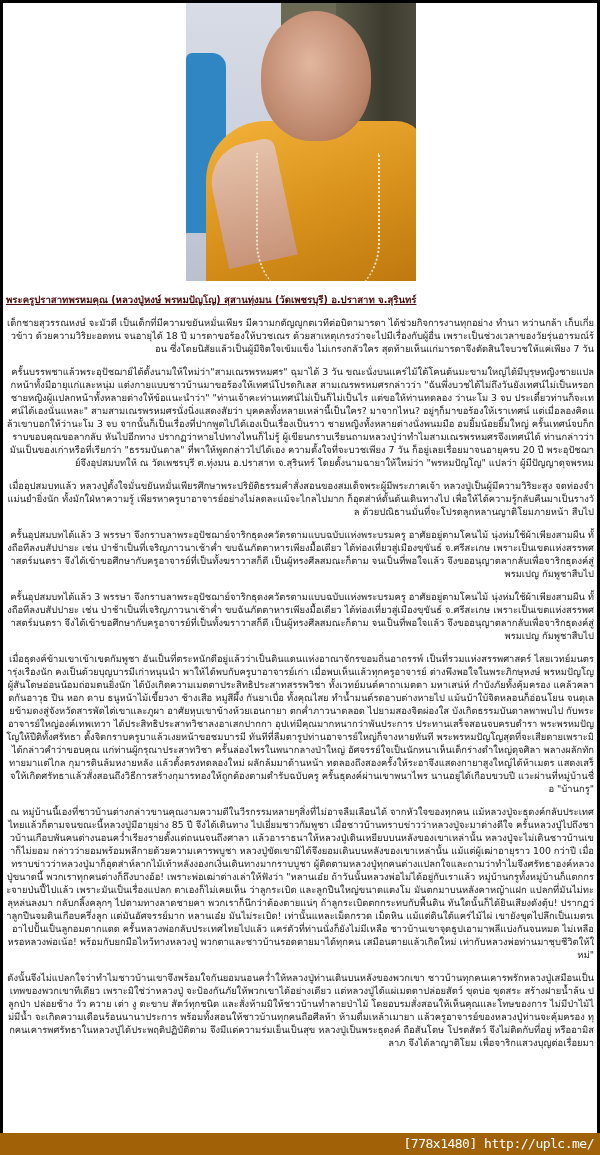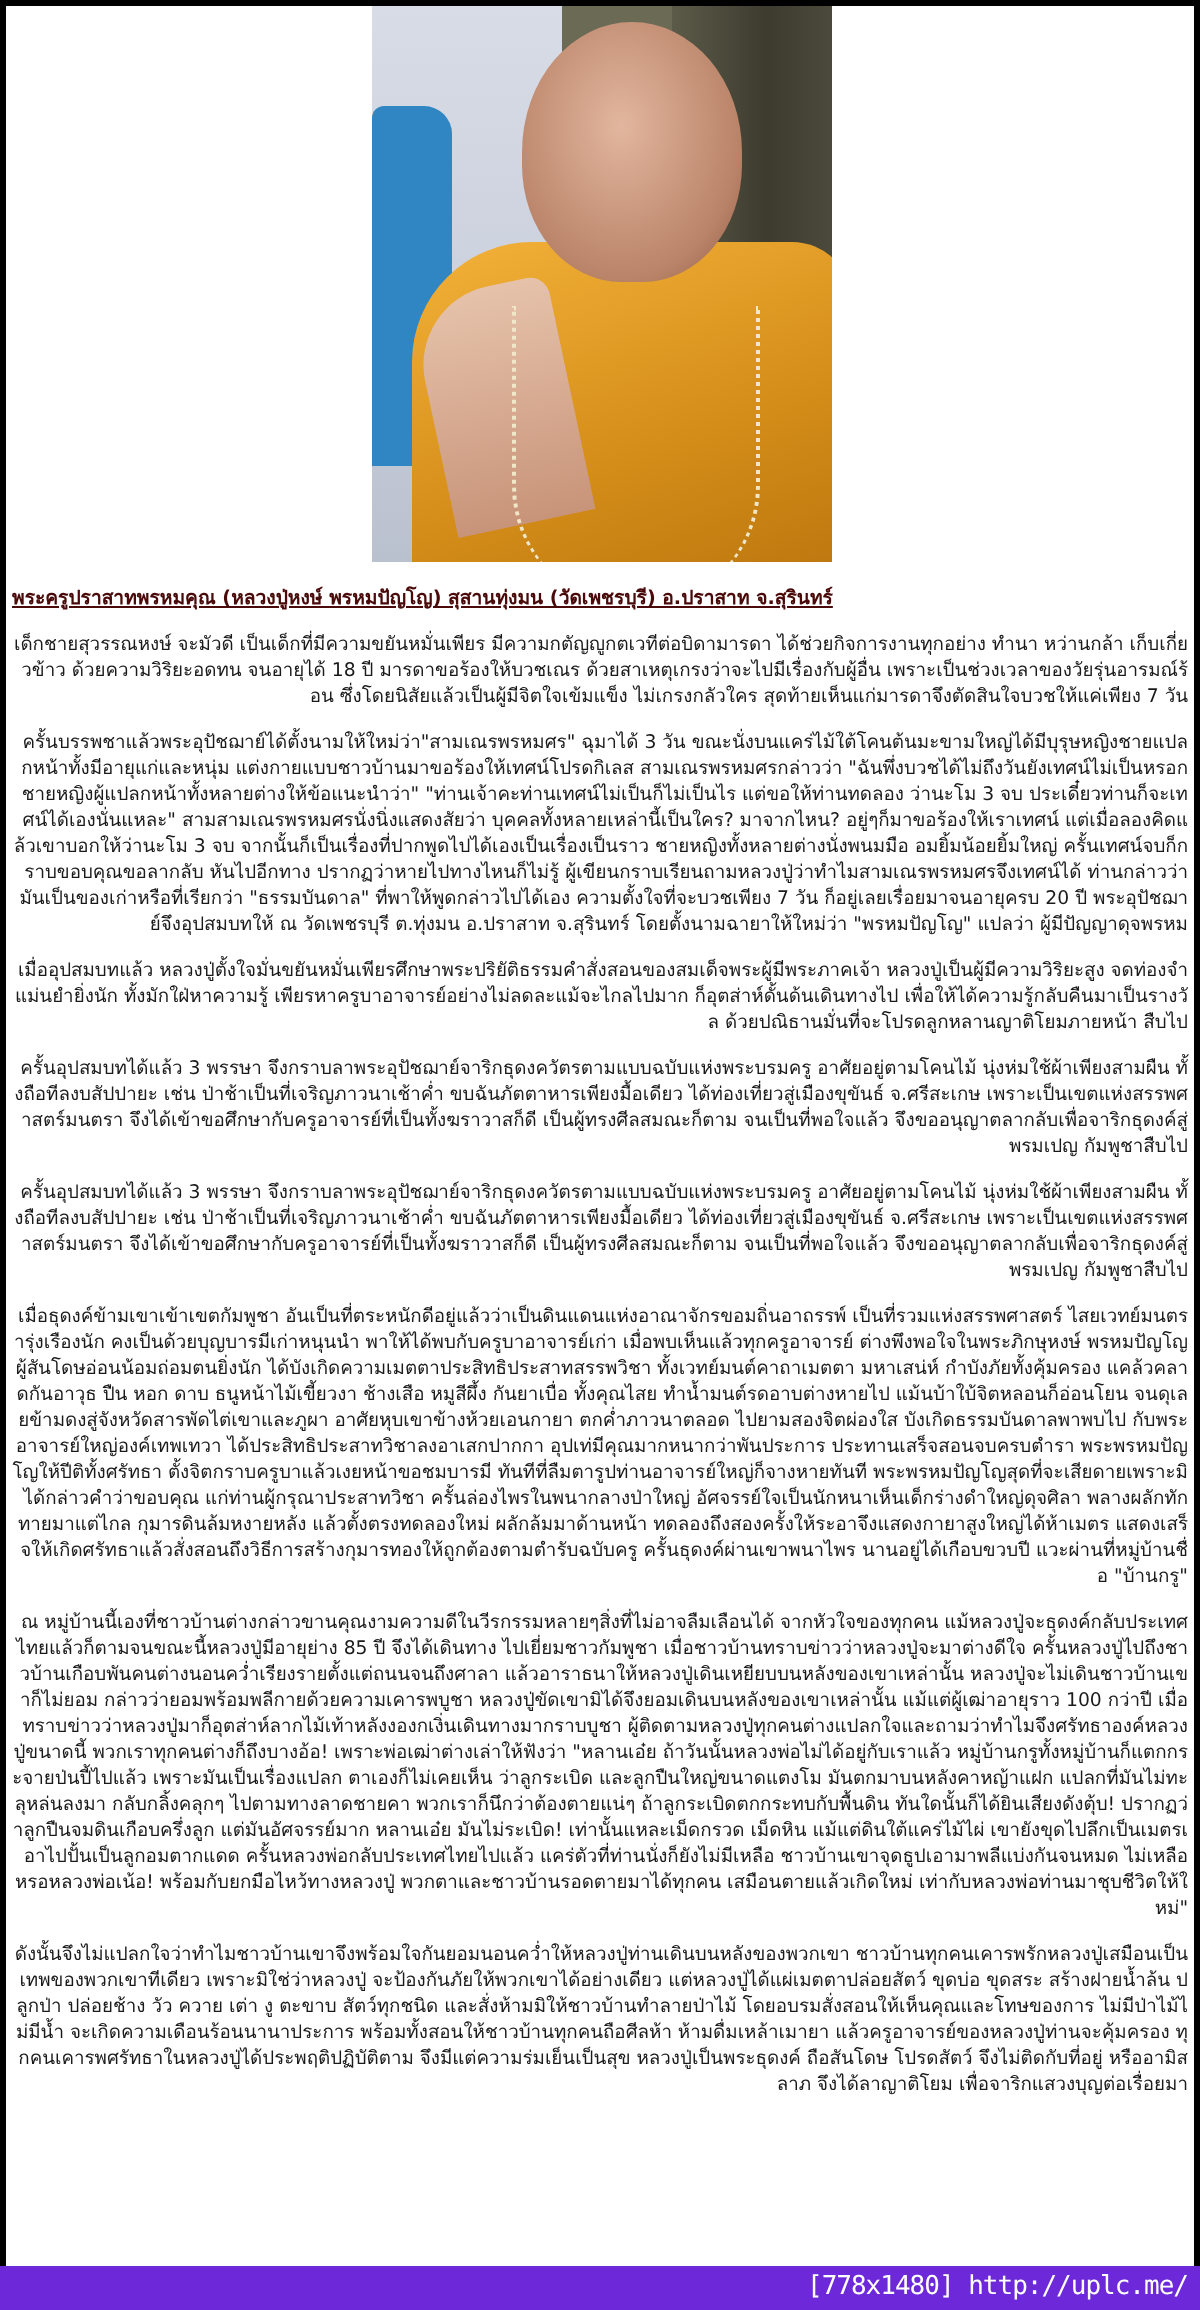--- a/index.html
+++ b/index.html
@@ -39,21 +39,21 @@
   .title {
     font-weight: bold; text-decoration: underline;
     color: #4a0a0a;
     font-size: 9.6px;
     margin: 0 0 10px 0;
     white-space: nowrap;
   }
   .para { margin: 0 0 10px 0; text-align: right; word-break: break-all; }
   .footer {
     position: absolute; left: 0; top: 1133px; width: 600px; height: 22px;
-    background: #6d28d9;
+    background: #a16207;
   }
   .footer-text {
     position: absolute; right: 6px; top: 3px;
     color: #fff; font-family: "DejaVu Sans Mono", monospace; font-size: 13px;
     letter-spacing: -0.5px;
   }
 </style>
 </head>
 <body>
 

